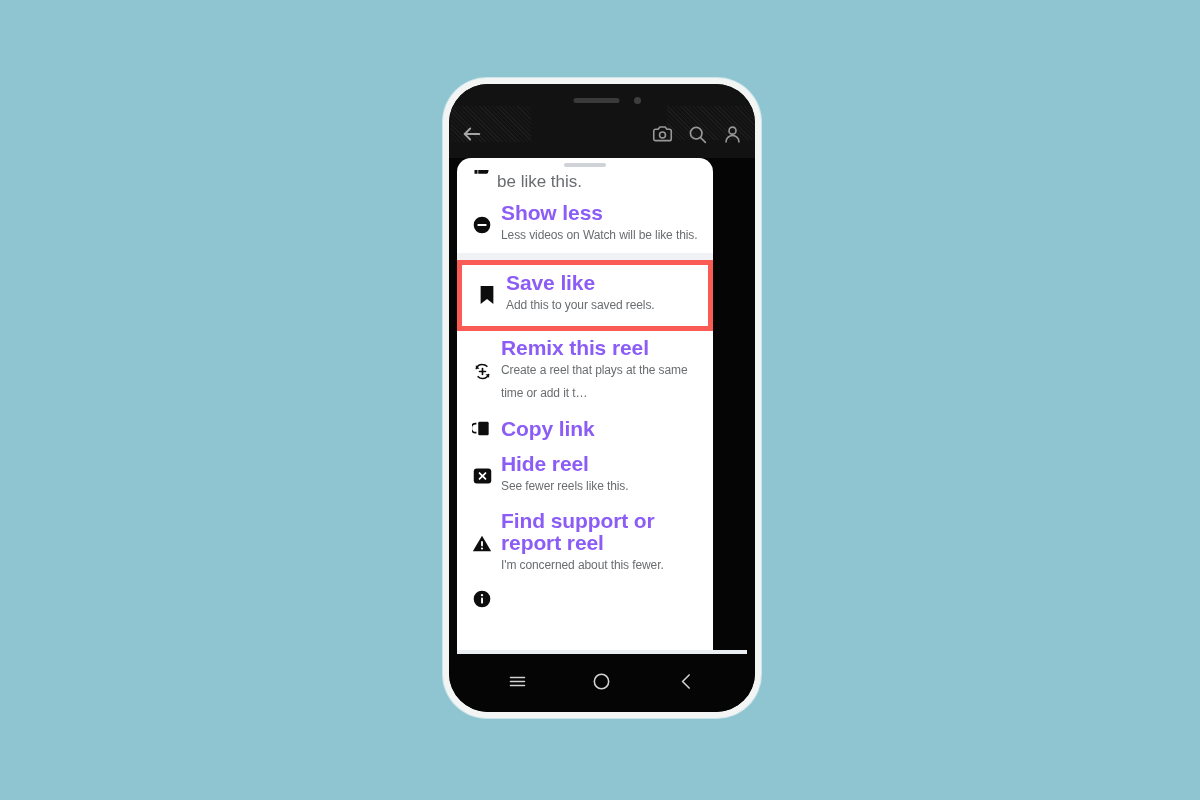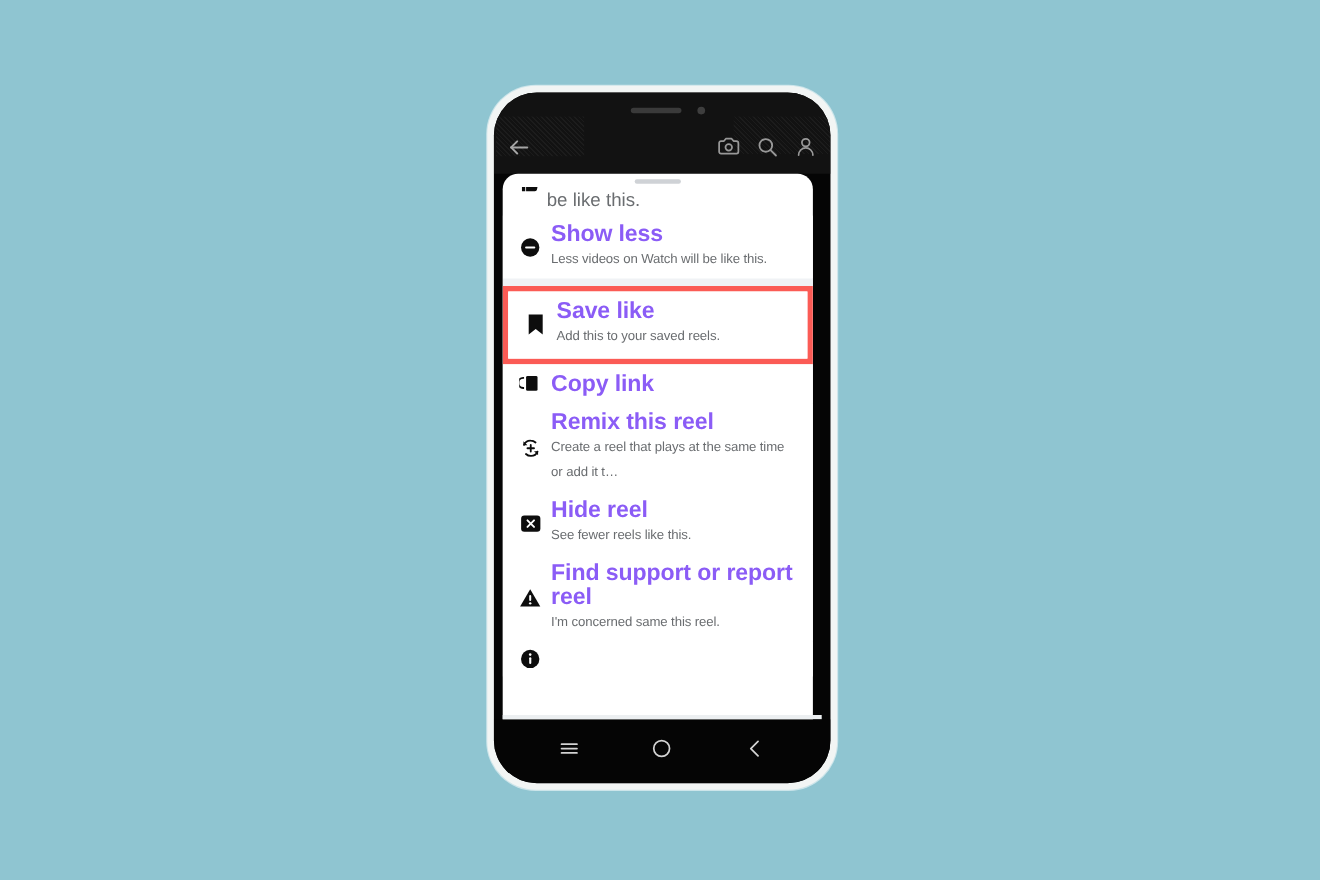--- a/index.html
+++ b/index.html
@@ -75,21 +75,21 @@
     position: absolute;
     background: repeating-linear-gradient(
       45deg, rgba(255,255,255,.045) 0 1px, transparent 1px 3px);
     pointer-events: none;
   }
 
   
   #bottom-sheet {
     position: absolute;
     left: 8px; top: 74px;
-    width: 282px;
+    width: 256px;
     height: 523px;
     background: #ffffff;
     border-radius: 14px 14px 0 0;
     overflow: hidden;
   }
   #sheet-handle {
     width: 42px; height: 4px;
     border-radius: 3px;
     background: #cfd2d6;
     margin: 5px auto 0 auto;
@@ -266,49 +266,49 @@
                 <path d="M2 1h14v20l-7-5.6L2 21z"></path>
               </svg>
             </span>
             <span class="menu-text">
               <div class="menu-title">Save like</div>
               <div class="menu-sub">Add this to your saved reels.</div>
             </span>
           </div>
         </div>
 
-        <div class="menu-row" style="padding-top:7px;padding-bottom:7px;">
-          <span class="menu-icon">
-            <svg width="20" height="20" viewBox="0 0 24 24" fill="#0d0d0d">
-              <path d="M4.2 4.5a5.2 5.2 0 0 0 0 13h1.1v-2.1H4.6a3.2 3.2 0 0 1 0-8.9h.7V4.5z"></path>
-              <rect x="7.5" y="3.4" width="12.5" height="16.2" rx="1.6"></rect>
-            </svg>
-          </span>
-          <span class="menu-text">
-            <div class="menu-title">Copy link</div>
-          </span>
-        </div>
-
         <div class="menu-row">
           <span class="menu-icon">
             <svg width="21" height="21" viewBox="0 0 24 24" fill="none" stroke="#0d0d0d" stroke-width="1.9" stroke-linecap="round">
               <path d="M5 8.5A7.2 7.2 0 0 1 12 4a7.2 7.2 0 0 1 5 2"></path>
               <polyline points="4.4,4.6 4.4,8.8 8.6,8.8" fill="#0d0d0d" stroke="none"></polyline>
               <path d="M19 15.5A7.2 7.2 0 0 1 12 20a7.2 7.2 0 0 1-5-2"></path>
               <polyline points="19.6,19.4 19.6,15.2 15.4,15.2" fill="#0d0d0d" stroke="none"></polyline>
               <line x1="12" y1="8.6" x2="12" y2="15.4"></line>
               <line x1="8.6" y1="12" x2="15.4" y2="12"></line>
             </svg>
           </span>
           <span class="menu-text">
             <div class="menu-title">Remix this reel</div>
             <div class="menu-sub">Create a reel that plays at the same time or add it t…</div>
           </span>
         </div>
 
+        <div class="menu-row" style="padding-top:7px;padding-bottom:7px;">
+          <span class="menu-icon">
+            <svg width="20" height="20" viewBox="0 0 24 24" fill="#0d0d0d">
+              <path d="M4.2 4.5a5.2 5.2 0 0 0 0 13h1.1v-2.1H4.6a3.2 3.2 0 0 1 0-8.9h.7V4.5z"></path>
+              <rect x="7.5" y="3.4" width="12.5" height="16.2" rx="1.6"></rect>
+            </svg>
+          </span>
+          <span class="menu-text">
+            <div class="menu-title">Copy link</div>
+          </span>
+        </div>
+
         <div class="menu-row">
           <span class="menu-icon">
             <svg width="21" height="18" viewBox="0 0 24 20">
               <rect x="2" y="1.5" width="20" height="17" rx="3.4" fill="#0d0d0d"></rect>
               <g stroke="#fff" stroke-width="2" stroke-linecap="round">
                 <line x1="8.6" y1="6.6" x2="15.4" y2="13.4"></line>
                 <line x1="15.4" y1="6.6" x2="8.6" y2="13.4"></line>
               </g>
             </svg>
           </span>
@@ -321,21 +321,21 @@
         <div class="menu-row">
           <span class="menu-icon">
             <svg width="20" height="19" viewBox="0 0 24 22" fill="#0d0d0d">
               <path d="M12 1.6 23 20.4H1z"></path>
               <rect x="10.9" y="8" width="2.2" height="6.4" rx="1.1" fill="#fff"></rect>
               <circle cx="12" cy="17" r="1.3" fill="#fff"></circle>
             </svg>
           </span>
           <span class="menu-text">
             <div class="menu-title">Find support or report reel</div>
-            <div class="menu-sub">I'm concerned same this reel.</div>
+            <div class="menu-sub">I'm concerned about this fewer.</div>
           </span>
         </div>
 
         <div class="menu-row">
           <span class="menu-icon">
             <svg width="20" height="20" viewBox="0 0 24 24">
               <circle cx="12" cy="12" r="10" fill="#0d0d0d"></circle>
               <circle cx="12" cy="7.3" r="1.4" fill="#fff"></circle>
               <rect x="10.9" y="10.2" width="2.3" height="7.3" rx="1.15" fill="#fff"></rect>
             </svg>

